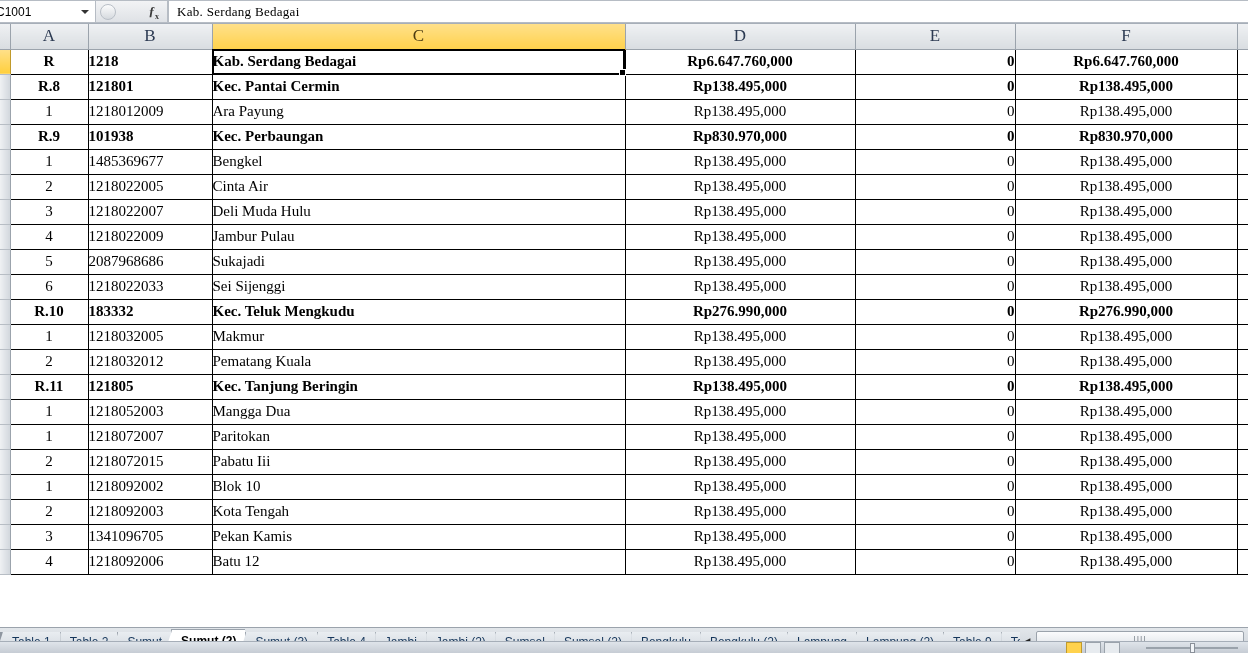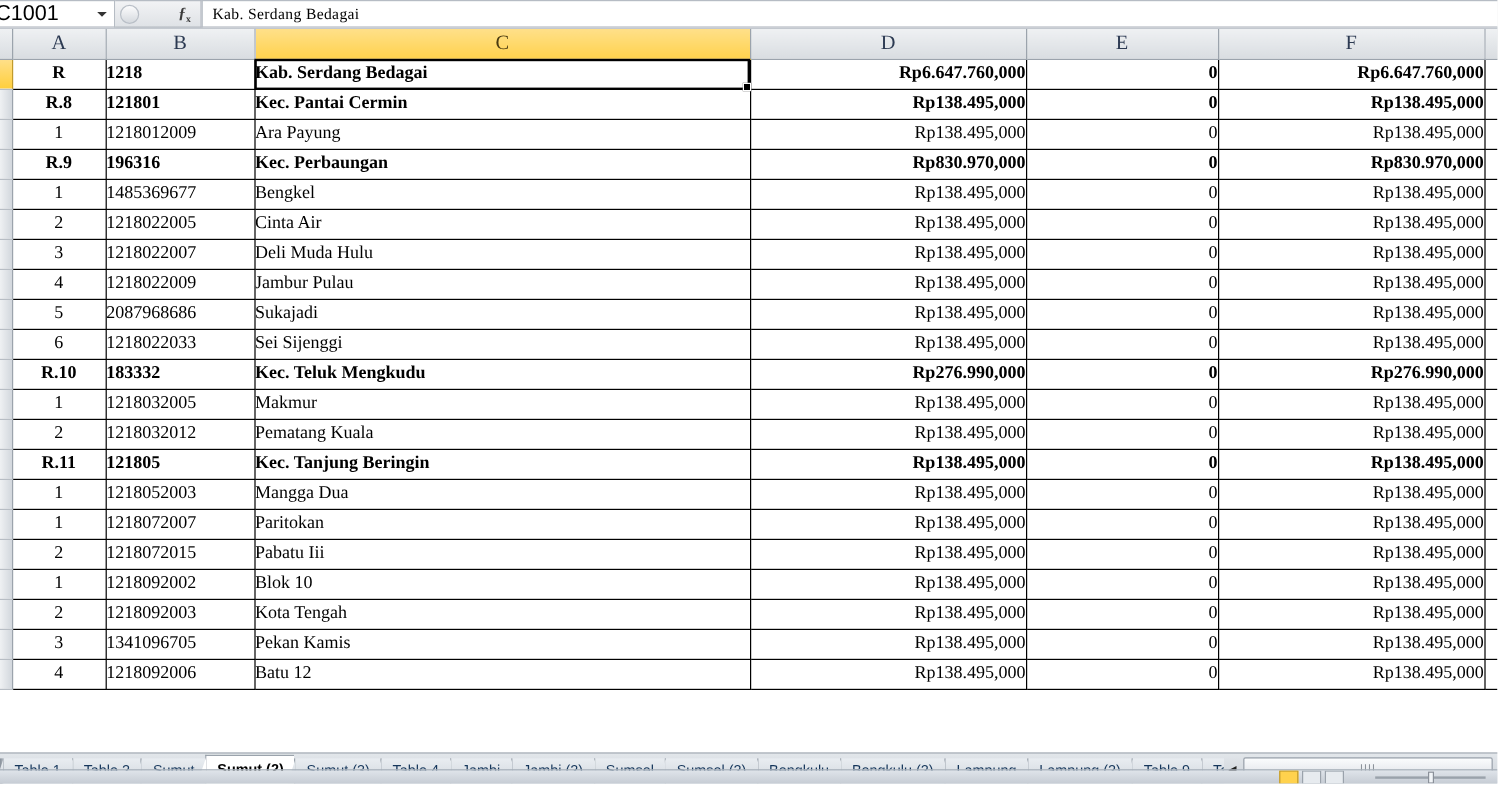--- a/index.html
+++ b/index.html
@@ -28,21 +28,21 @@
   .name-box {
     width: 96px;
     background: #ffffff;
     border: 1px solid #b6bcc4;
     border-left: none;
     box-sizing: border-box;
     display: flex;
     align-items: center;
     padding-left: 1px;
     font-family: "Liberation Sans", sans-serif;
-    font-size: 18px;
+    font-size: 12px;
     position: relative;
   }
   .name-box .nb-text {
     margin-left: -5px;
     white-space: nowrap;
     overflow: hidden;
   }
   .name-box .nb-arrow {
     position: absolute;
     right: 6px;
@@ -155,21 +155,21 @@
     border-right: 1px solid #000000;
     border-bottom: 1px solid #000000;
     font-family: "Liberation Serif", serif;
     font-size: 15px;
     vertical-align: middle;
     background: #ffffff;
   }
   td.c-a { text-align: center; padding-right: 14px; }
   td.c-b { text-align: left; padding-left: 6px; }
   td.c-c { text-align: left; padding-left: 5px; }
-  td.c-d, td.c-f { text-align: right; padding-right: 4px; }
+  td.c-d, td.c-f { text-align: center; padding-right: 4px; }
   td.c-e { text-align: right; padding-right: 8px; }
   td.c-g { border-right: none; }
   tr.bold td.cell { font-weight: bold; }
 
   
   .active-cell {
     position: absolute;
     left: 212px;
     top: 25px;
     width: 413px;
@@ -382,21 +382,21 @@
           <td class="cell c-b">1218012009</td>
           <td class="cell c-c">Ara Payung</td>
           <td class="cell c-d">Rp138.495,000</td>
           <td class="cell c-e">0</td>
           <td class="cell c-f">Rp138.495,000</td>
           <td class="cell c-g"></td>
         </tr>
         <tr class="bold">
           <td class="rowhdr"></td>
           <td class="cell c-a">R.9</td>
-          <td class="cell c-b">196316</td>
+          <td class="cell c-b">101938</td>
           <td class="cell c-c">Kec. Perbaungan</td>
           <td class="cell c-d">Rp830.970,000</td>
           <td class="cell c-e">0</td>
           <td class="cell c-f">Rp830.970,000</td>
           <td class="cell c-g"></td>
         </tr>
         <tr>
           <td class="rowhdr"></td>
           <td class="cell c-a">1</td>
           <td class="cell c-b">1485369677</td>

